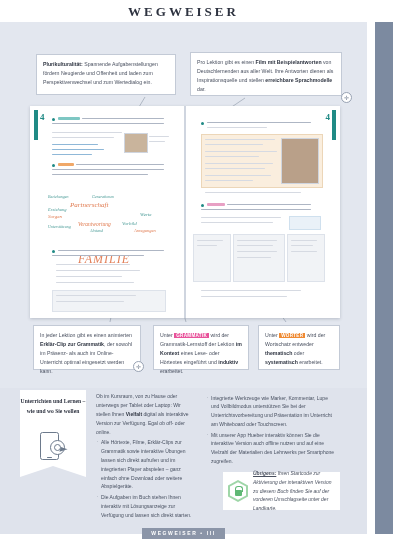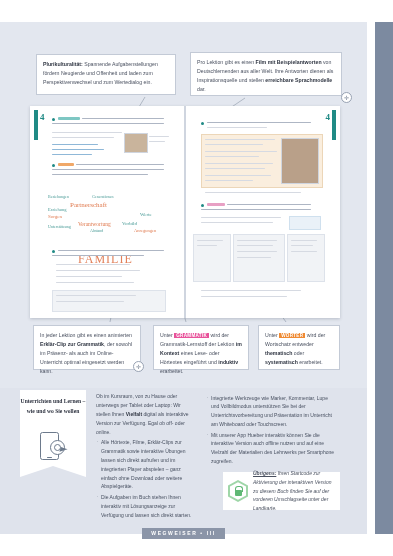--- a/index.html
+++ b/index.html
@@ -67,21 +67,21 @@
   .ln.bl{background:#8fb8d8;}
   .bullet{position:absolute;width:3px;height:3px;background:#1f8a85;border-radius:50%;}
   .hl{position:absolute;height:3.2px;background:#7ec7c3;border-radius:1px;}
   .hl.o{background:#f0a868;}
   .hl.p{background:#e8a0c4;}
   .photo{position:absolute;background:#c9b49c;border:1px solid #cfd5df;}
   .photo.b{background:#b9a089;}
   .panel{position:absolute;background:#faeede;border:1px solid #ecd6b8;}
   .panel.blue{background:#eaf1f8;border-color:#cfe0ee;}
   .panel.gray{background:#f1f3f6;border-color:#dde2ea;}
-  .wc{position:absolute;left:18px;top:88px;width:120px;height:42px;}
+  .wc{position:absolute;left:18px;top:88px;width:120px;height:42px;font-style:italic;}
   .w{position:absolute;font-family:"Liberation Serif",serif;}
 
   
   .infoblock{position:absolute;left:0;top:388px;width:367px;height:146px;background:#dfe3ec;}
   .flag{position:absolute;left:20px;top:390px;width:66px;height:76px;background:#ffffff;}
   .flag:after{content:"";position:absolute;left:0;top:76px;border-left:33px solid #ffffff;border-right:33px solid #ffffff;border-bottom:11px solid transparent;}
   .flagtxt{position:absolute;left:20px;top:396px;width:66px;text-align:center;
            font-family:"Liberation Serif",serif;font-weight:bold;font-size:5.6px;line-height:1.85;color:#2e3340;}
   .phone{position:absolute;left:40px;top:432px;width:17px;height:26px;border:1.3px solid #6d7a8c;border-radius:2.5px;background:#fff;}
   .phone:after{content:"";position:absolute;left:5.5px;bottom:1.2px;width:5px;height:1.2px;background:#6d7a8c;border-radius:1px;}
@@ -116,20 +116,21 @@
 <body>
 
 <div class="page">
 
   <div class="body-bg"></div>
   <div class="top-white"></div>
   <div class="edge-gap"></div>
   <div class="edge-bar"></div>
   <div class="bottom-white"></div>
 
+  <div class="title">WEGWEISER</div>
 
   <svg class="lines">
     <line x1="145" y1="97" x2="118" y2="142" stroke="#9aa3b2" stroke-width="0.7"></line>
     <line x1="245" y1="98" x2="196" y2="131" stroke="#9aa3b2" stroke-width="0.7"></line>
     <line x1="110" y1="322" x2="140" y2="176" stroke="#9aa3b2" stroke-width="0.7"></line>
     <line x1="186" y1="322" x2="156" y2="214" stroke="#9aa3b2" stroke-width="0.7"></line>
     <line x1="286" y1="322" x2="232" y2="246" stroke="#9aa3b2" stroke-width="0.7"></line>
   </svg>
 
   <div class="spread">

